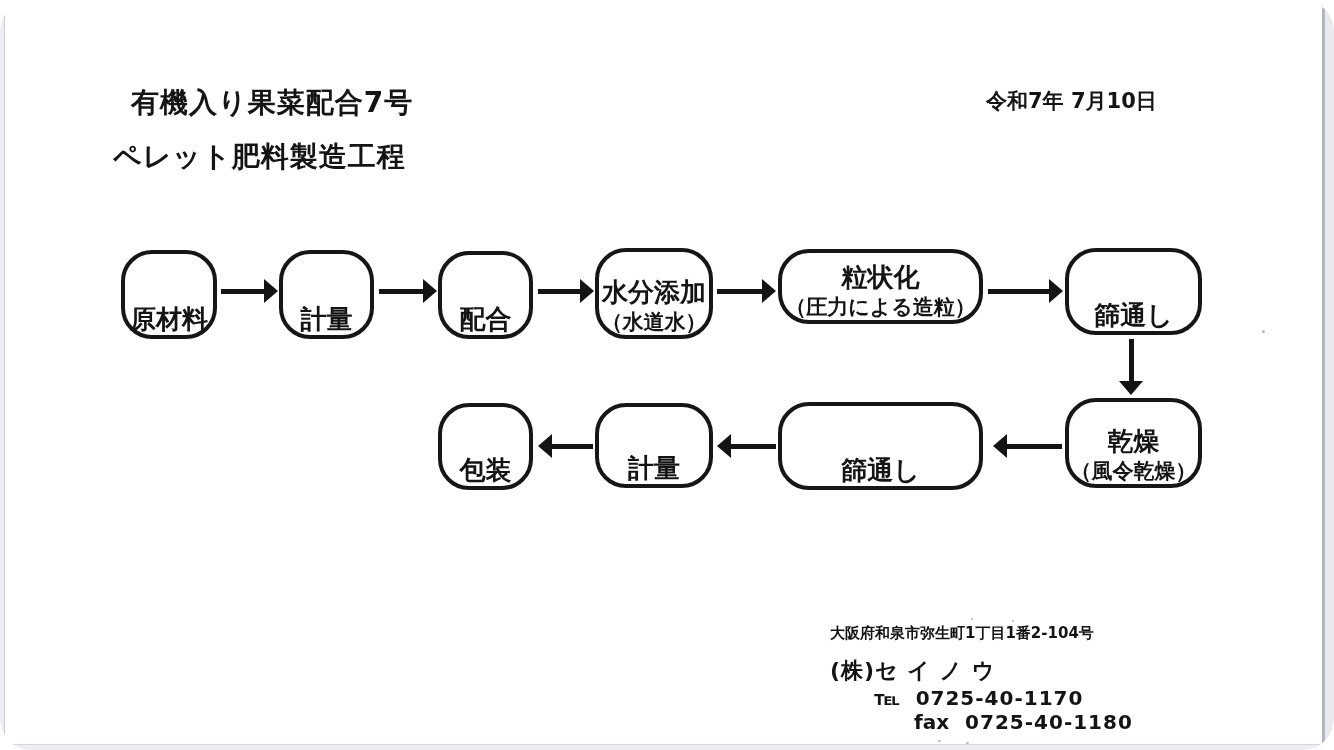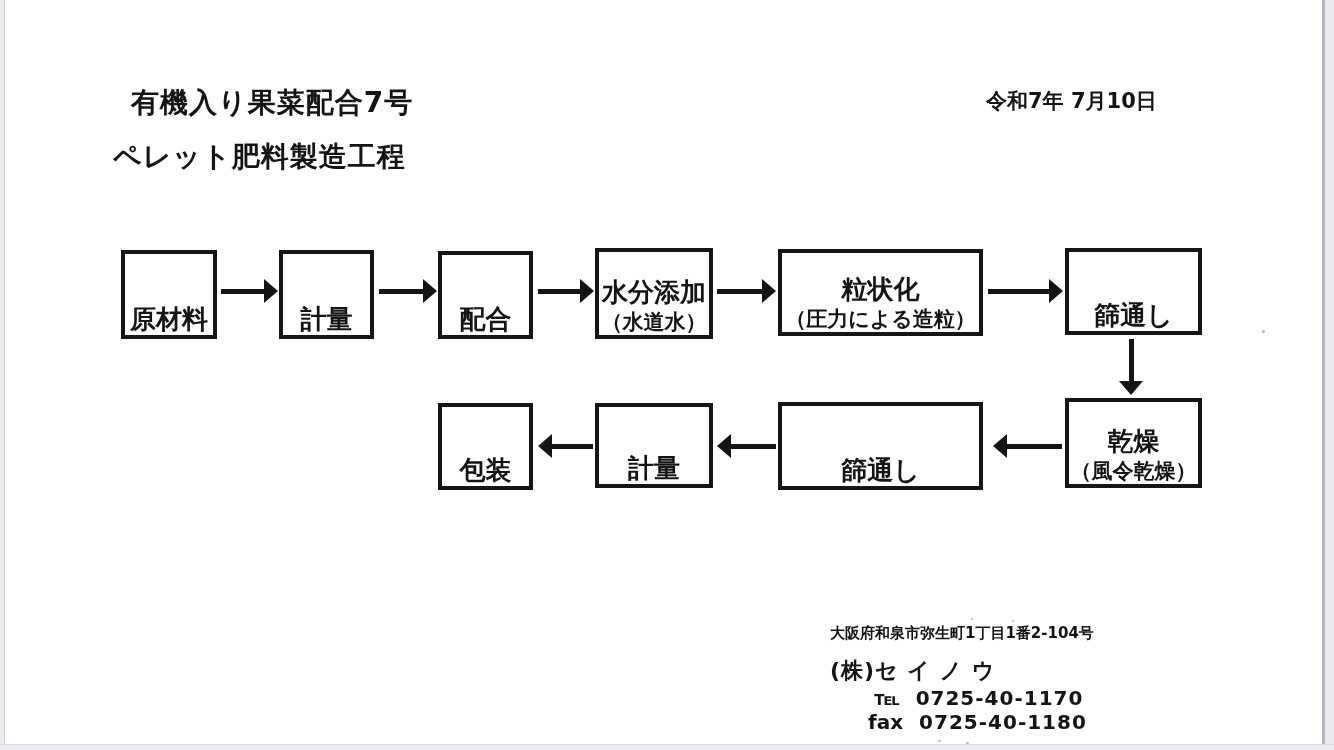--- a/index.html
+++ b/index.html
@@ -1,15 +1,15 @@
 <!DOCTYPE html>
 <html><head>
 <meta charset="utf-8">
 <style>
-  * { margin:0; padding:0; box-sizing:border-box; }
+  * { margin:0; padding:0; box-sizing:border-box;border-radius:31px; }
   html,body { width:1334px; height:750px; background:#ffffff; }
   body { font-family:"DejaVu Sans","Liberation Sans",sans-serif; color:#141414; }
   #screen { position:relative; width:1334px; height:750px; background:#ffffff; overflow:hidden; }
 
   
   .edge-left   { position:absolute; left:0; top:0; width:5px; height:750px; background:#ececf1; border-right:1px solid #cfcfda; }
   .edge-right-line { position:absolute; left:1322px; top:0; width:3px; height:750px; background:#b6b6c1; }
   .edge-right  { position:absolute; left:1325px; top:0; width:9px; height:750px; background:#e9e9ee; }
   .edge-bottom { position:absolute; left:0; top:744px; width:1334px; height:6px; background:#ececf1; border-top:1px solid #d6d6e0; }
 
@@ -24,21 +24,21 @@
   .fbox { position:absolute; background:#fff; border:4px solid #161616;
           display:flex; flex-direction:column; align-items:center; justify-content:flex-end;
           font-weight:700; text-align:center; }
   .fbox .main { font-size:26px; line-height:1.25; white-space:nowrap; }
   .fbox .sub  { font-size:21px; line-height:1.25; white-space:nowrap; }
 
   #b-genzairyo { left:121px;  top:250px; width:96px;  height:89px; }
   #b-keiryo1   { left:279px;  top:250px; width:95px;  height:89px; }
   #b-haigo     { left:438px;  top:251px; width:95px;  height:88px; }
   #b-suibun    { left:595px;  top:248px; width:118px; height:91px; }
-  #b-ryujoka   { left:778px;  top:249px; width:205px; height:87px; }
+  #b-ryujoka   { left:778px;  top:249px; width:205px; height:75px; }
   #b-furui1    { left:1065px; top:248px; width:137px; height:87px; }
   #b-kanso     { left:1065px; top:398px; width:137px; height:90px; }
   #b-furui2    { left:778px;  top:402px; width:205px; height:88px; }
   #b-keiryo2   { left:595px;  top:403px; width:118px; height:85px; }
   #b-hoso      { left:438px;  top:403px; width:95px;  height:87px; }
 
   
   .arrow { position:absolute; }
   .arrow-right { height:24px; }
   .arrow-right::before { content:""; position:absolute; left:0; right:11px; top:9.5px; height:5px; background:#141414; }
@@ -60,21 +60,21 @@
   #a5 { left:988px; top:279px; width:75px; }
   #a6 { left:1119px; top:339px; height:56px; }
   #a7 { left:993px; top:434px; width:69px; }
   #a8 { left:717px; top:434px; width:59px; }
   #a9 { left:538px; top:434px; width:55px; }
 
   
   .addr    { left:830px; top:624px; font-size:15px; }
   .company { left:830px; top:656px; font-size:22px; letter-spacing:1px; }
   .telline { left:874px; top:686px; font-size:20px; }
-  .faxline { left:868px; top:710px; font-size:20px; }
+  .faxline { left:914px; top:710px; font-size:20px; }
   .telline .num, .faxline .num { margin-left:16px; letter-spacing:1px; }
 
   
   .speck { position:absolute; background:#8d8d93; border-radius:50%; opacity:.65; }
 </style>
 </head>
 <body>
 
 <div id="screen">
 

